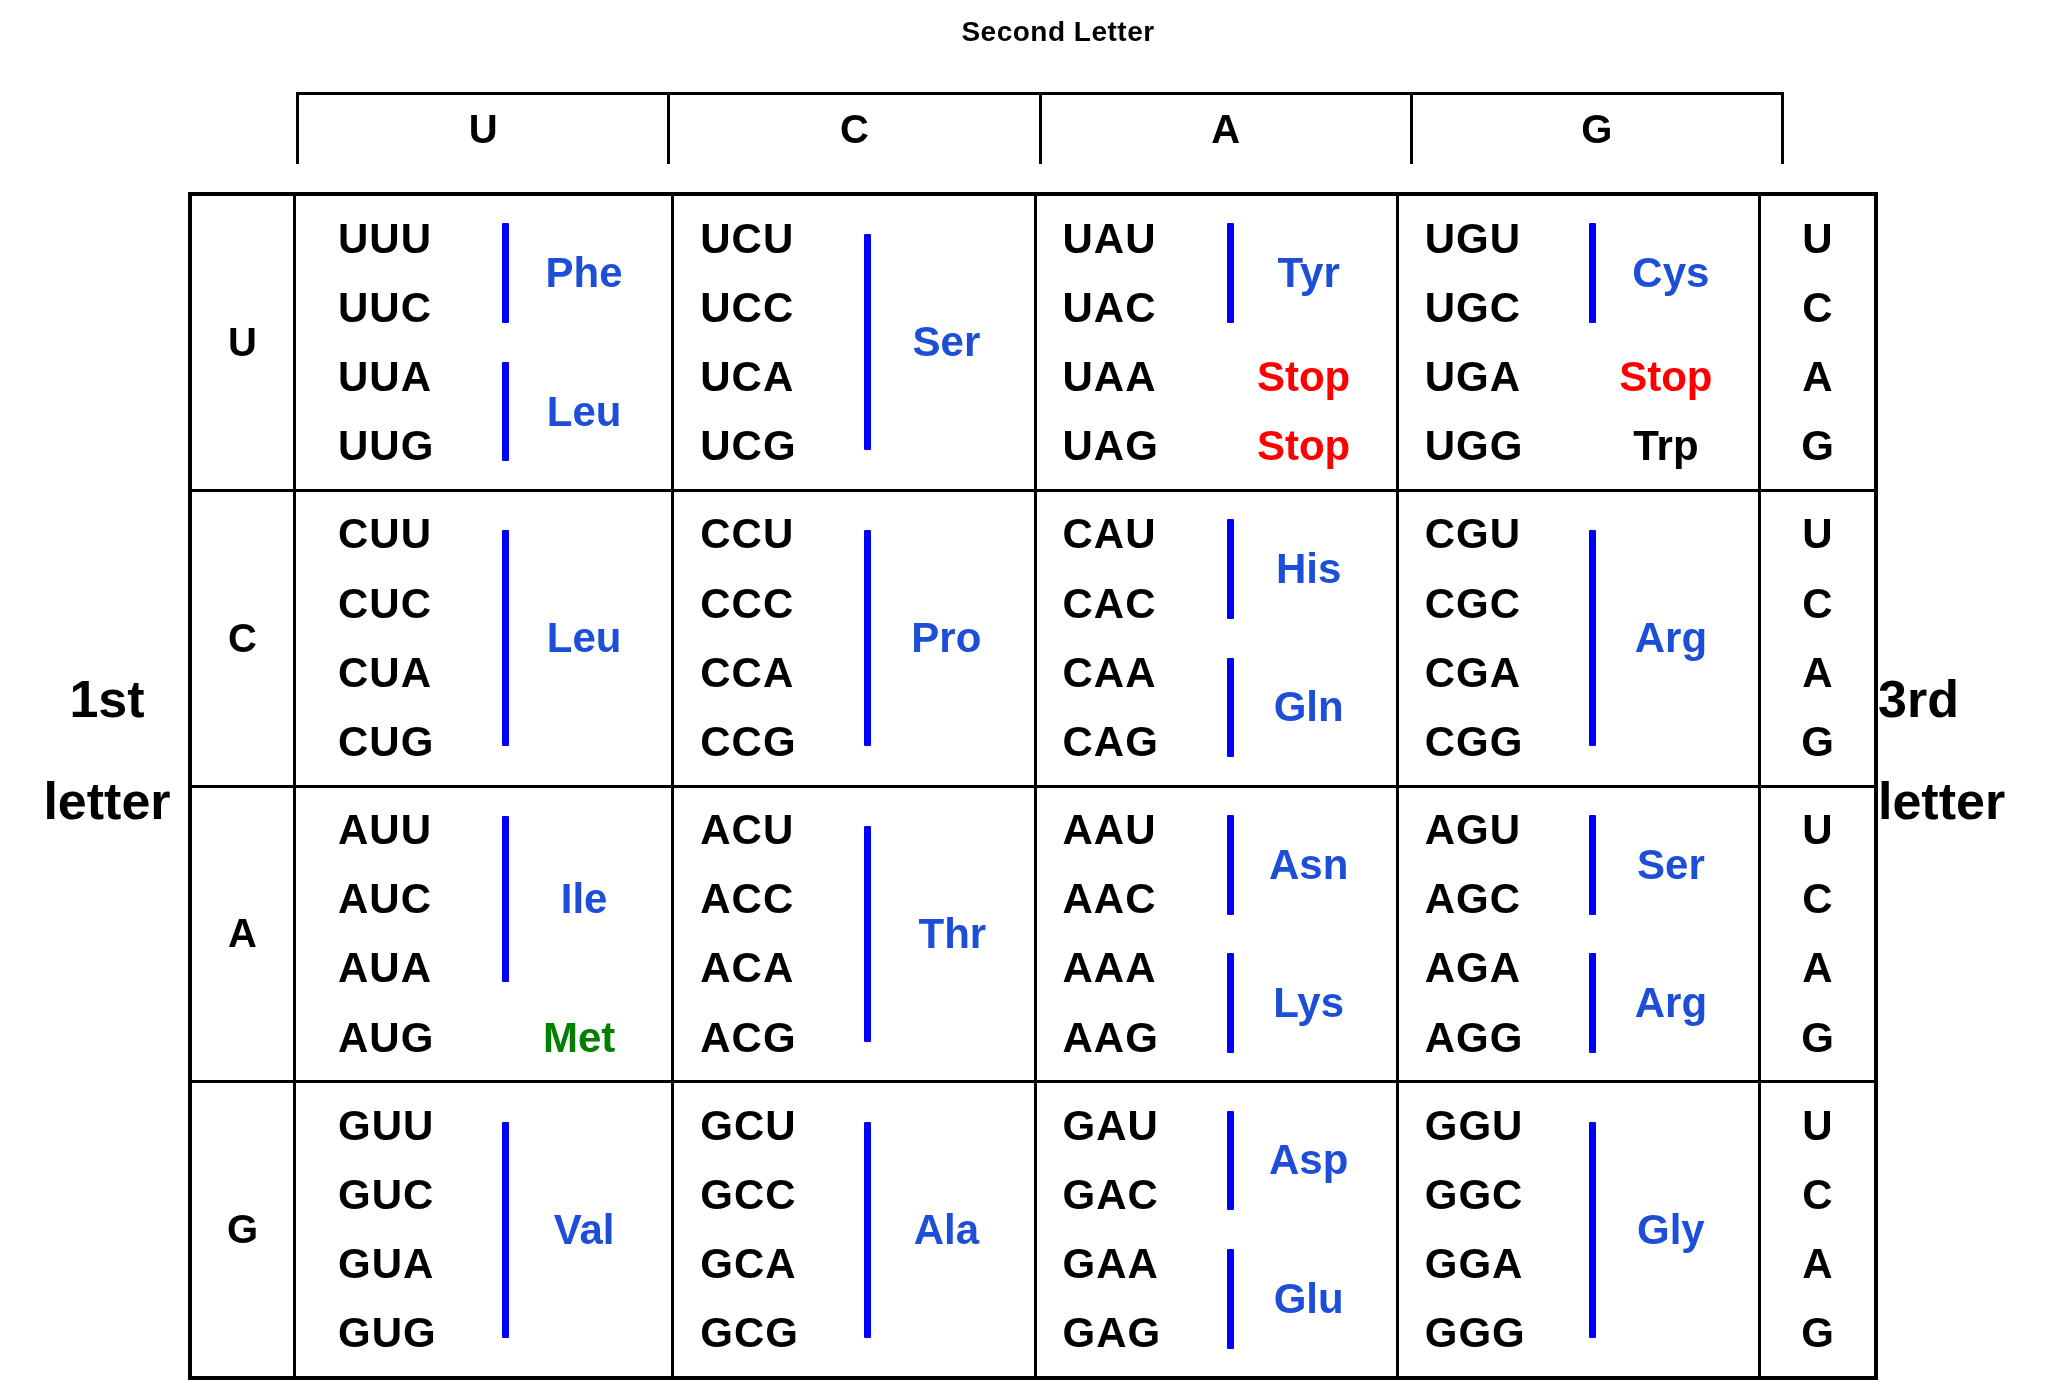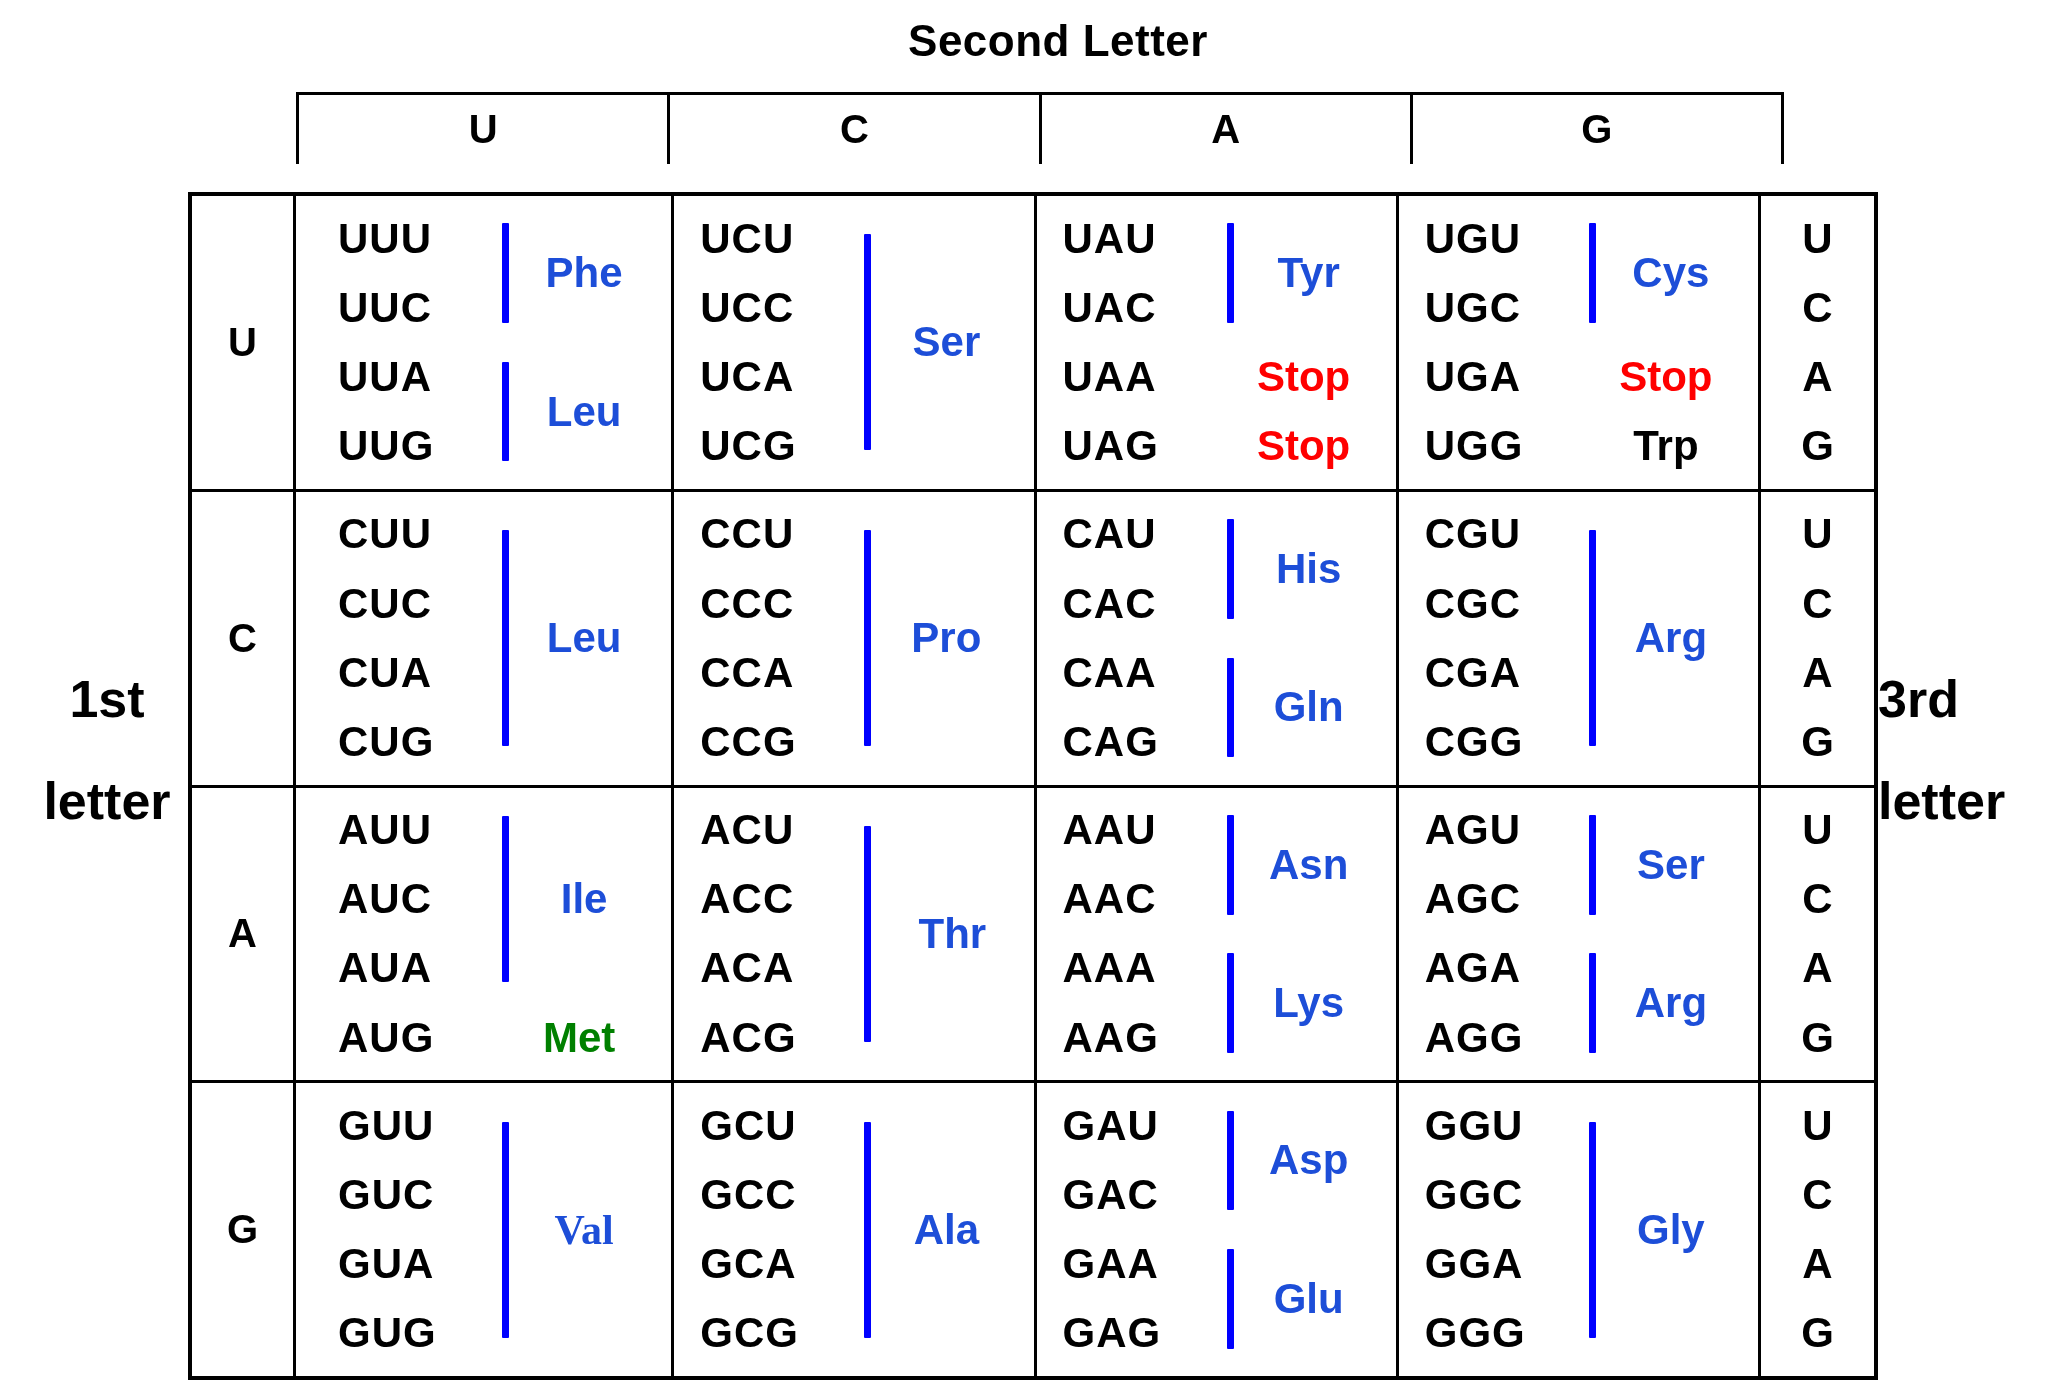--- a/index.html
+++ b/index.html
@@ -22,21 +22,21 @@
     height: 1397px;
   }
 
   
   #second-letter-caption {
     position: absolute;
     left: 0;
     top: 16px;
     width: 2046px;
     text-align: center;
-    font-size: 44px;
+    font-size: 28px;
     letter-spacing: 0.5px;
   }
   
   #second-letter-caption .inner {
     display: inline-block;
     width: 1490px;
     margin-left: 70px;
     text-align: center;
   }
 
@@ -480,21 +480,21 @@
         <div class="rowlabel">G</div>
         <div class="cells">
           <div class="cell">
             <div class="codon-col">
               <div class="codon">GUU</div>
               <div class="codon">GUC</div>
               <div class="codon">GUA</div>
               <div class="codon">GUG</div>
             </div>
             <div class="aa-area">
-              <div class="aa-group span4" style="flex: 4 1 0px; font-family: Liberation Serif, serif;">
+              <div class="aa-group span4" style="flex: 4 1 0px;">
                 <div class="bar"></div>
                 <div class="aa-label aa-blue">Val</div>
               </div>
             </div>
           </div>
           <div class="cell">
             <div class="codon-col">
               <div class="codon">GCU</div>
               <div class="codon">GCC</div>
               <div class="codon">GCA</div>

